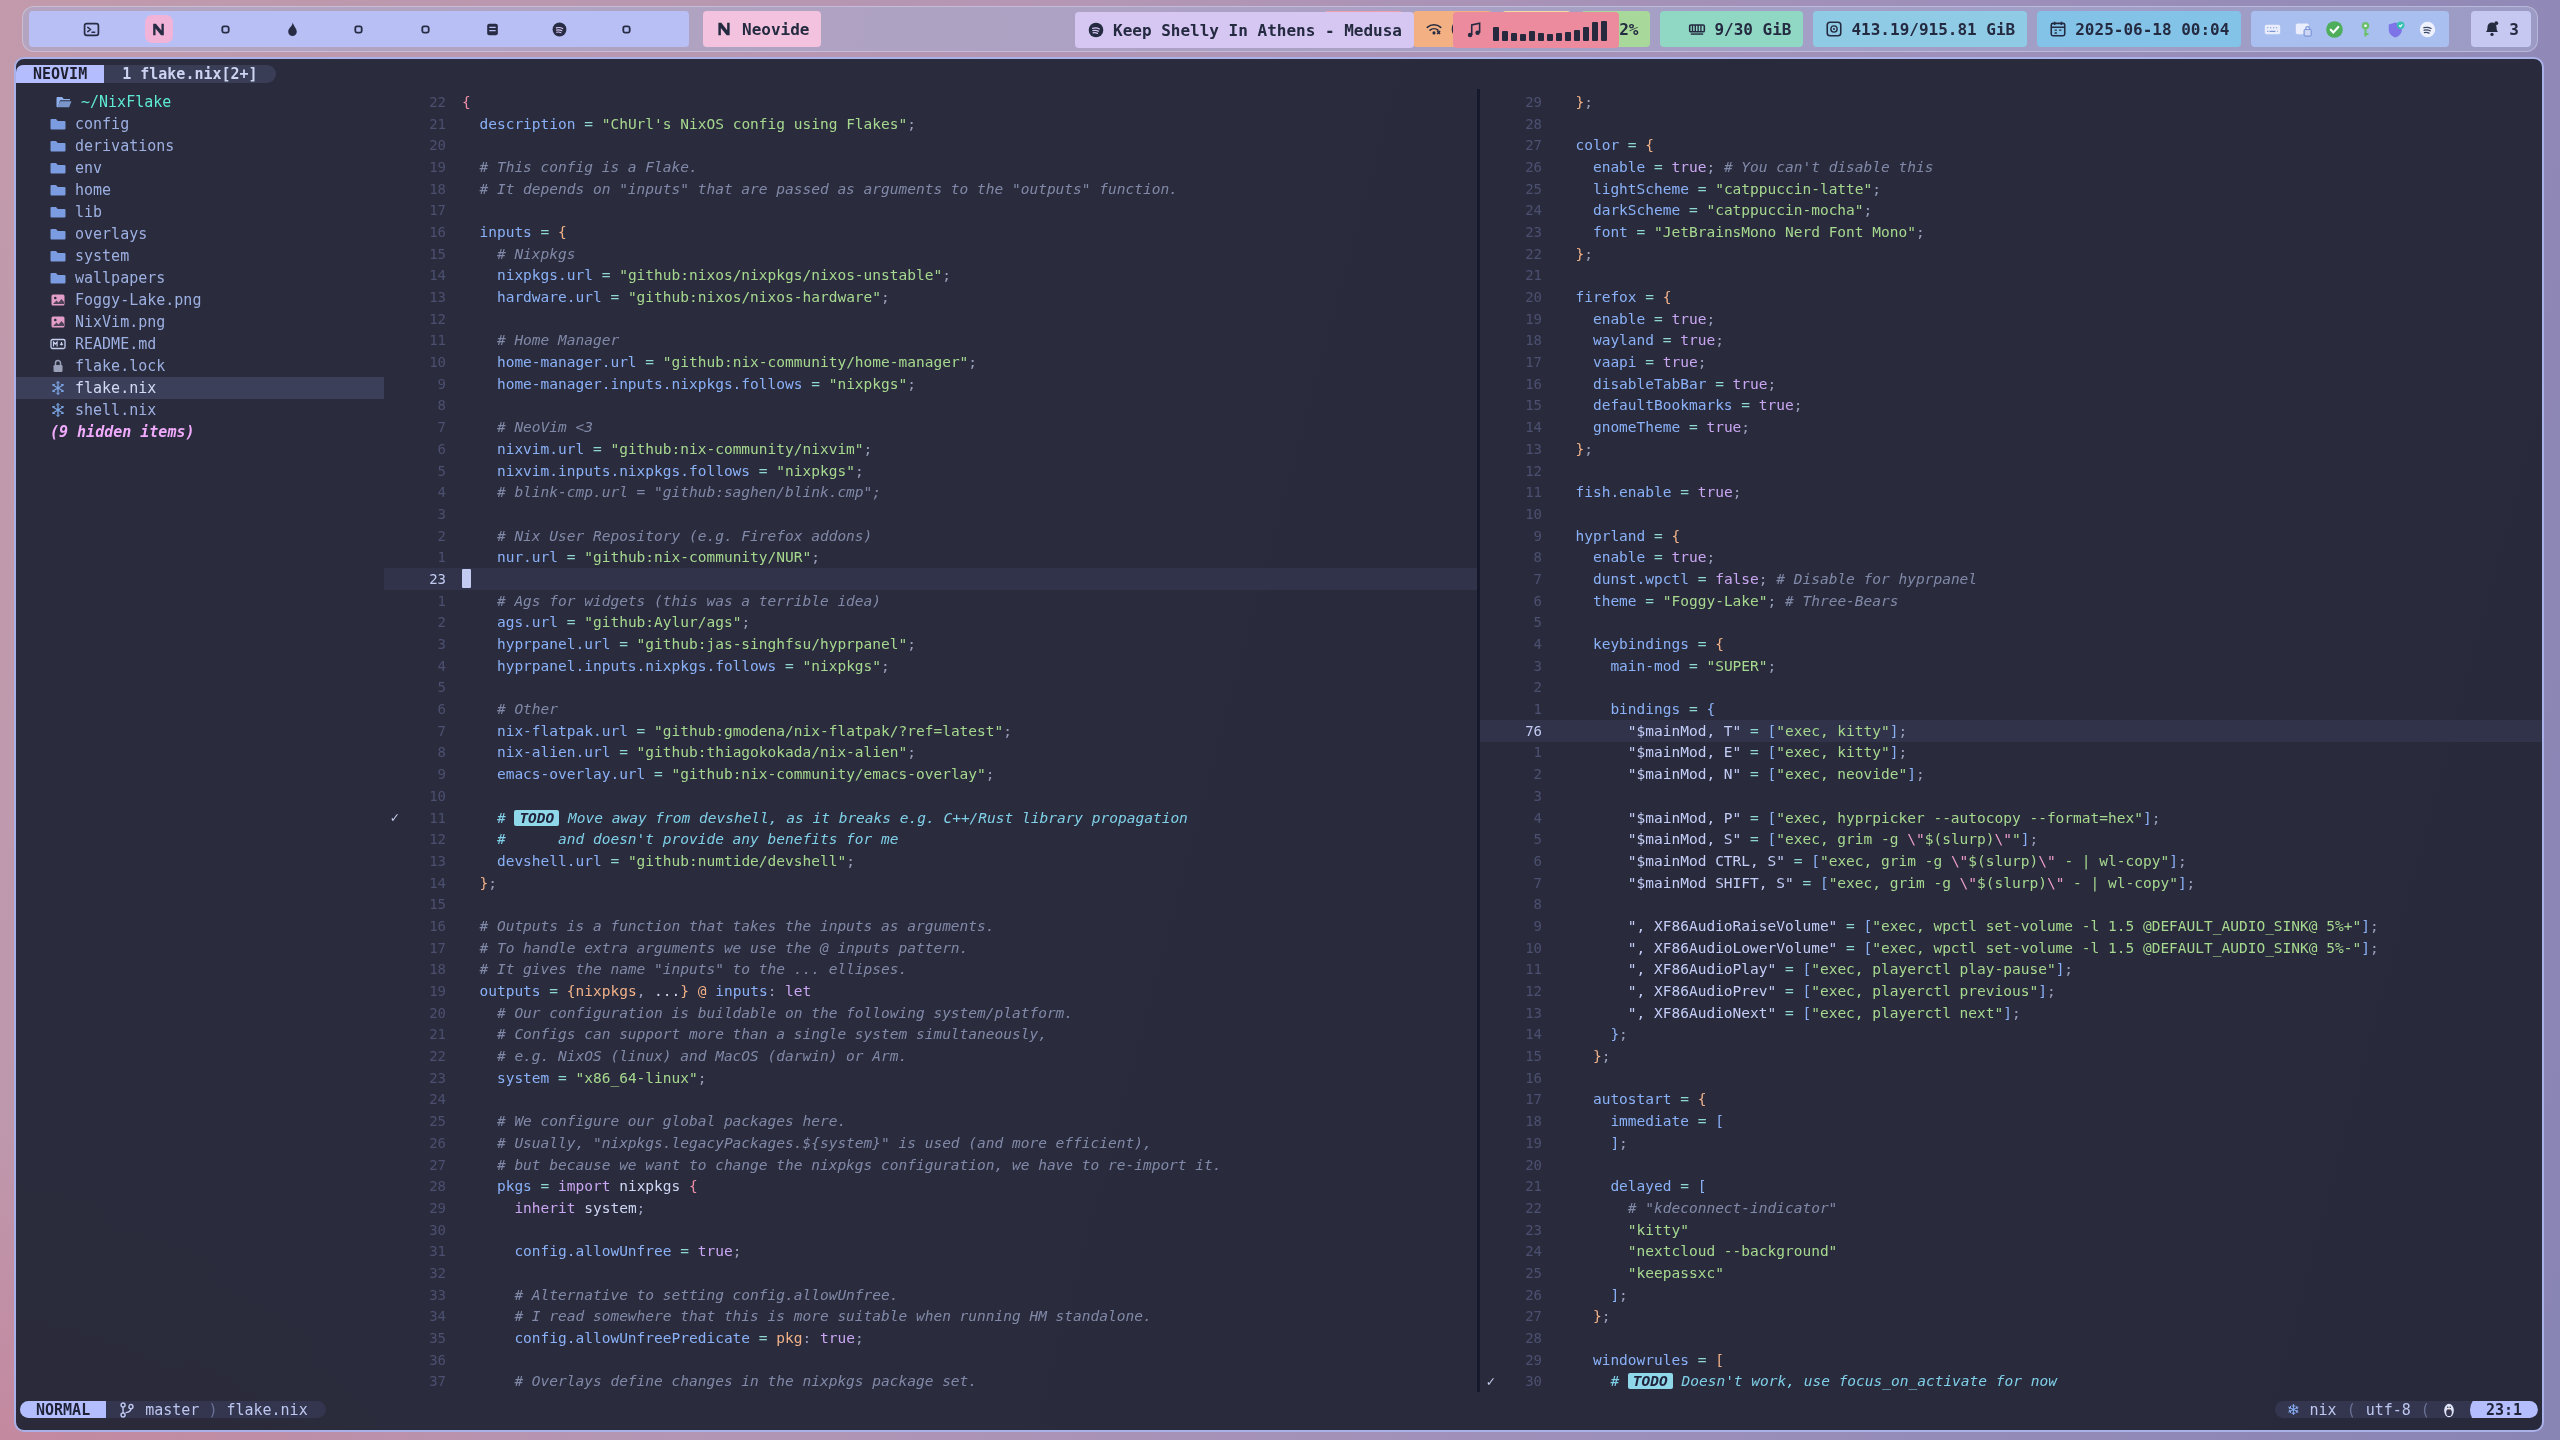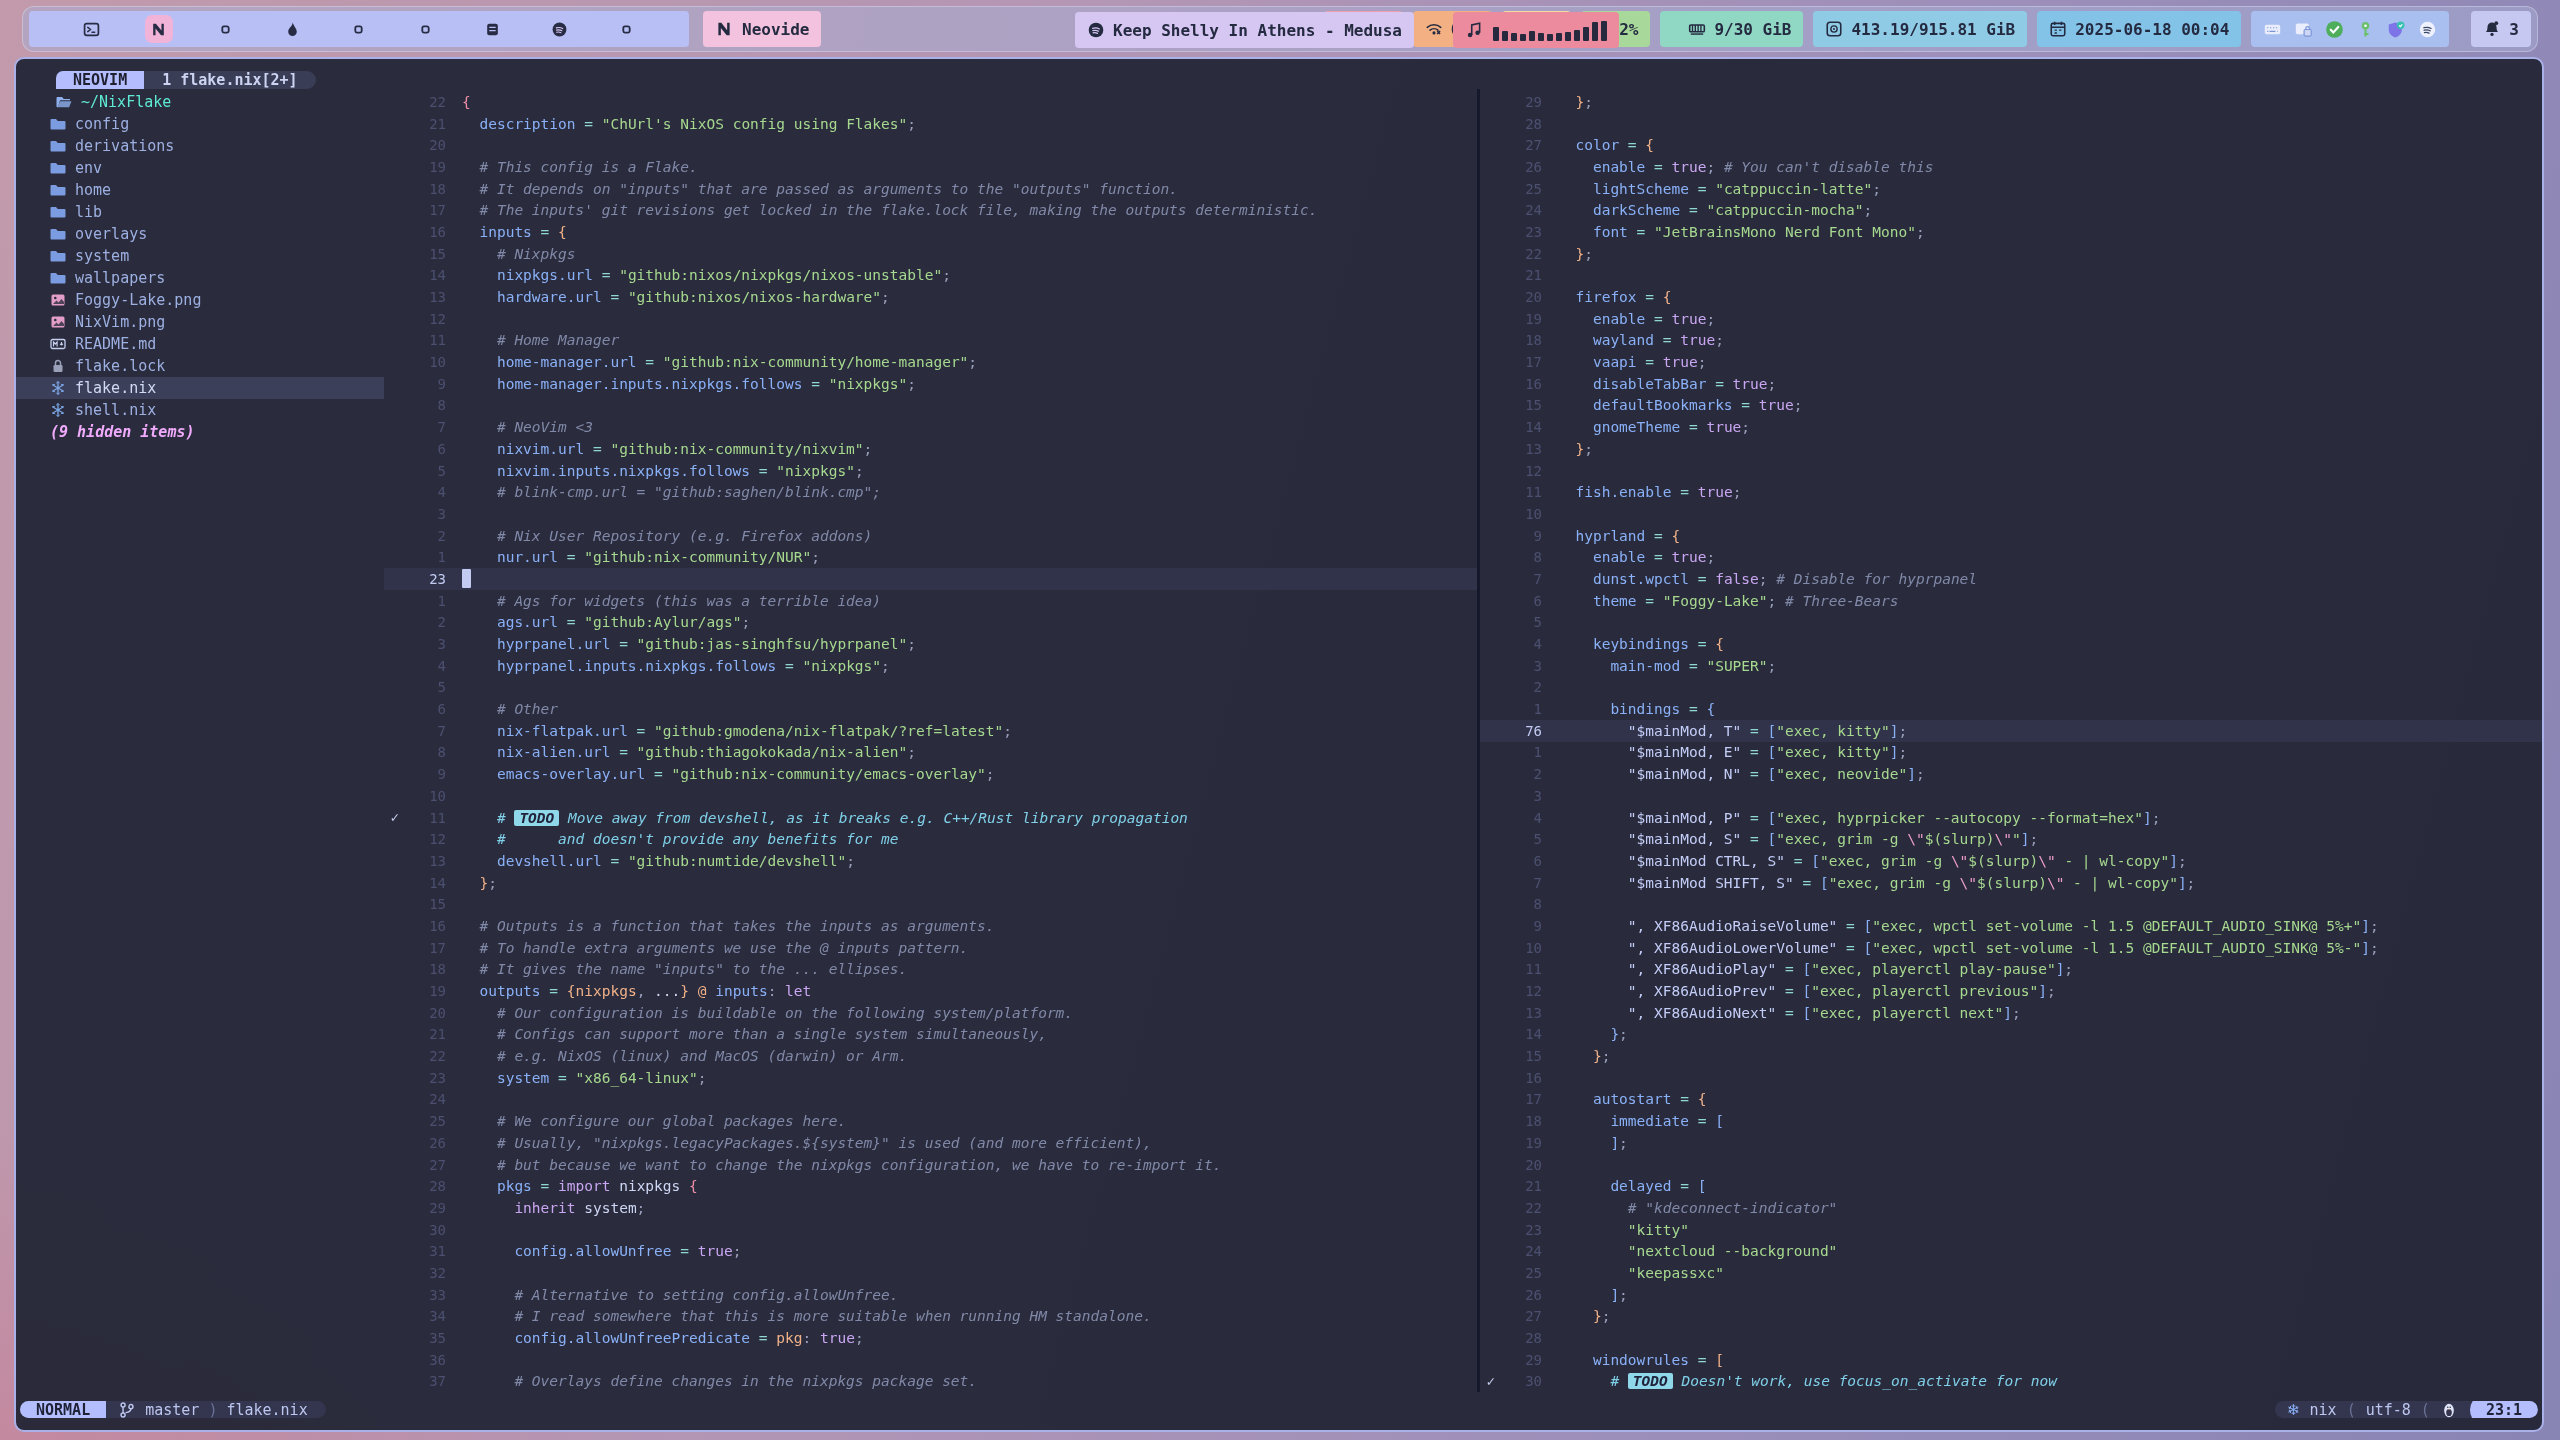--- a/index.html
+++ b/index.html
@@ -54,21 +54,21 @@
   .pill-icon svg { width:18px; height:18px; }
 
   
   #window {
     position:absolute; left:14px; top:57px; width:2530px; height:1375px;
     background:rgba(37,39,56,.97);
     border:2px solid #a9b1e8; border-radius:10px;
     display:flex; flex-direction:column; overflow:hidden;
   }
   
-  #tabline { height:30px; flex:none; display:flex; align-items:flex-end;padding-left:40px; }
+  #tabline { height:30px; flex:none; display:flex; align-items:center; }
   #tab-neovim {
     background:#b4befe; color:#1e2030; font-weight:bold; font-size:15px;
     display:flex; align-items:center; padding:0 17px; border-radius:7px 0 0 0;
   }
   #tab-buffer {
     background:#3a3d56; color:#ccd4f2; font-size:15px; font-weight:bold;
     display:flex; align-items:center; padding:0 18px; border-radius:0 12px 12px 0;
   }
   #main { flex:1; display:flex; min-height:0; }
 
@@ -476,21 +476,21 @@
         <div class="tree-row dim">
           <span>(9 hidden items)</span>
         </div>
       </div>
     <div class="pane" id="pane-left">
         <div class="code-line"><span class="sign gly"></span><span class="ln">22</span><span class="code"><span class="sg-br1">{</span></span></div>
         <div class="code-line"><span class="sign gly"></span><span class="ln">21</span><span class="code"><span class="sg-k">  description</span><span class="sg-op"> = </span><span class="sg-s">"ChUrl's NixOS config using Flakes"</span><span class="sg-pn">;</span></span></div>
         <div class="code-line"><span class="sign gly"></span><span class="ln">20</span><span class="code"></span></div>
         <div class="code-line"><span class="sign gly"></span><span class="ln">19</span><span class="code"><span class="sg-c">  # This config is a Flake.</span></span></div>
         <div class="code-line"><span class="sign gly"></span><span class="ln">18</span><span class="code"><span class="sg-c">  # It depends on "inputs" that are passed as arguments to the "outputs" function.</span></span></div>
-        <div class="code-line"><span class="sign gly"></span><span class="ln">17</span><span class="code"><span class="sg-c">  # The inputs' git revisions get locked in the flake.lock file, making the outputs deterministic.</span></span></div>
+        <div class="code-line"><span class="sign gly"></span><span class="ln">17</span></div>
         <div class="code-line"><span class="sign gly"></span><span class="ln">16</span><span class="code"><span class="sg-k">  inputs</span><span class="sg-op"> = </span><span class="sg-br2">{</span></span></div>
         <div class="code-line"><span class="sign gly"></span><span class="ln">15</span><span class="code"><span class="sg-c">    # Nixpkgs</span></span></div>
         <div class="code-line"><span class="sign gly"></span><span class="ln">14</span><span class="code"><span class="sg-k">    nixpkgs.url</span><span class="sg-op"> = </span><span class="sg-s">"github:nixos/nixpkgs/nixos-unstable"</span><span class="sg-pn">;</span></span></div>
         <div class="code-line"><span class="sign gly"></span><span class="ln">13</span><span class="code"><span class="sg-k">    hardware.url</span><span class="sg-op"> = </span><span class="sg-s">"github:nixos/nixos-hardware"</span><span class="sg-pn">;</span></span></div>
         <div class="code-line"><span class="sign gly"></span><span class="ln">12</span><span class="code"></span></div>
         <div class="code-line"><span class="sign gly"></span><span class="ln">11</span><span class="code"><span class="sg-c">    # Home Manager</span></span></div>
         <div class="code-line"><span class="sign gly"></span><span class="ln">10</span><span class="code"><span class="sg-k">    home-manager.url</span><span class="sg-op"> = </span><span class="sg-s">"github:nix-community/home-manager"</span><span class="sg-pn">;</span></span></div>
         <div class="code-line"><span class="sign gly"></span><span class="ln">9</span><span class="code"><span class="sg-k">    home-manager.inputs.nixpkgs.follows</span><span class="sg-op"> = </span><span class="sg-s">"nixpkgs"</span><span class="sg-pn">;</span></span></div>
         <div class="code-line"><span class="sign gly"></span><span class="ln">8</span><span class="code"></span></div>
         <div class="code-line"><span class="sign gly"></span><span class="ln">7</span><span class="code"><span class="sg-c">    # NeoVim &lt;3</span></span></div>

